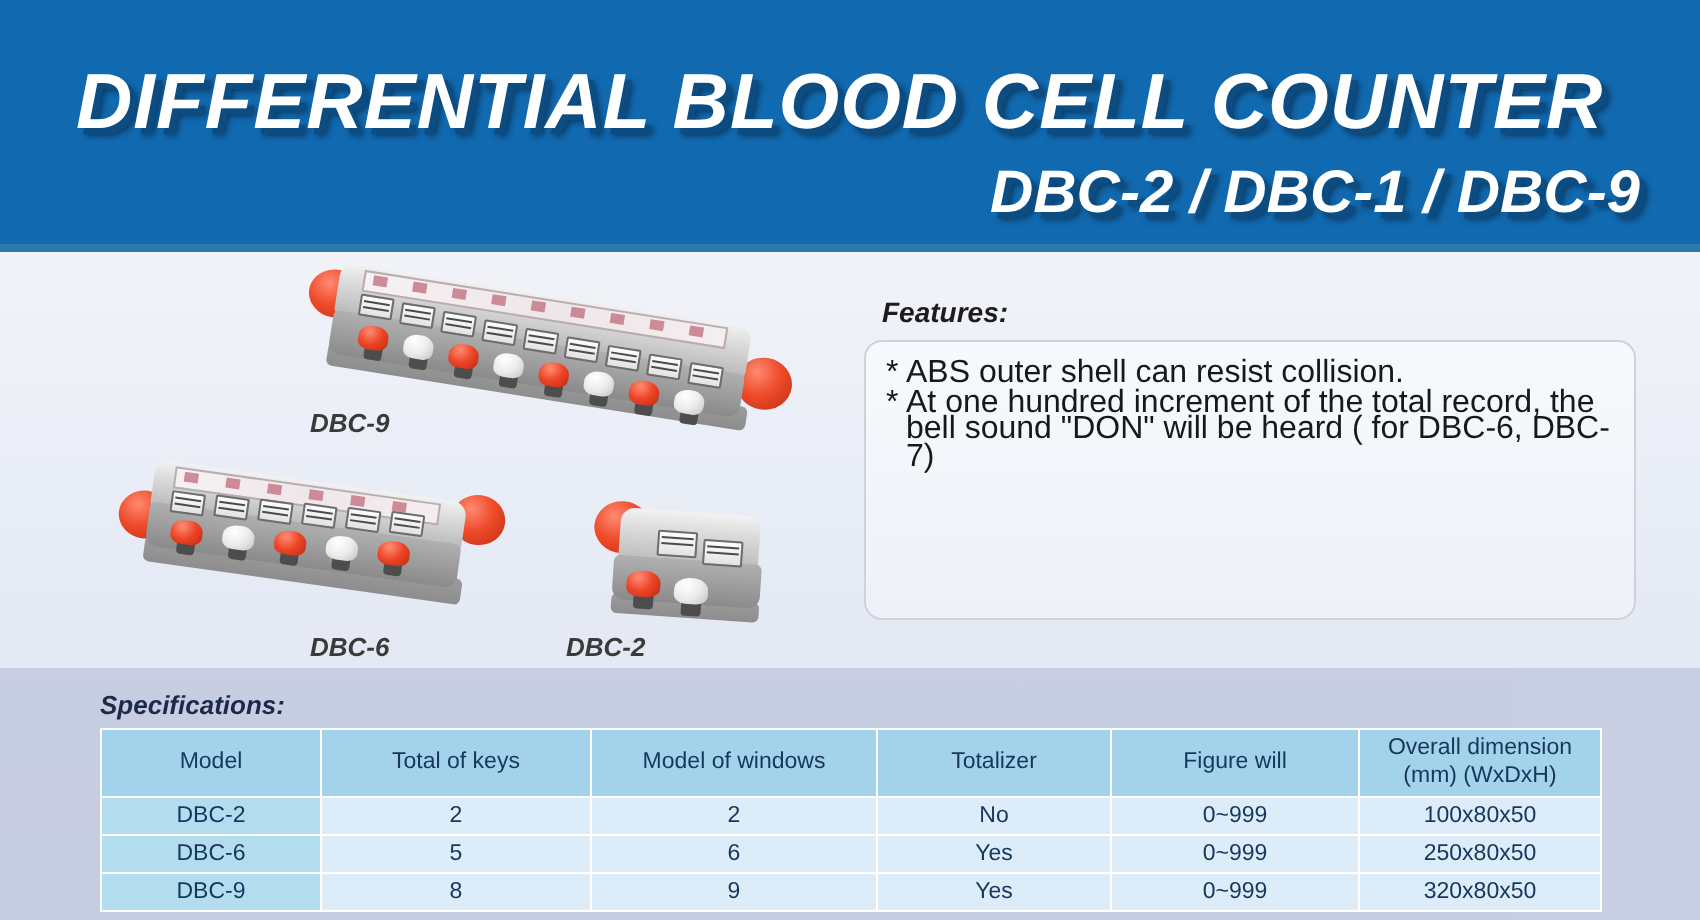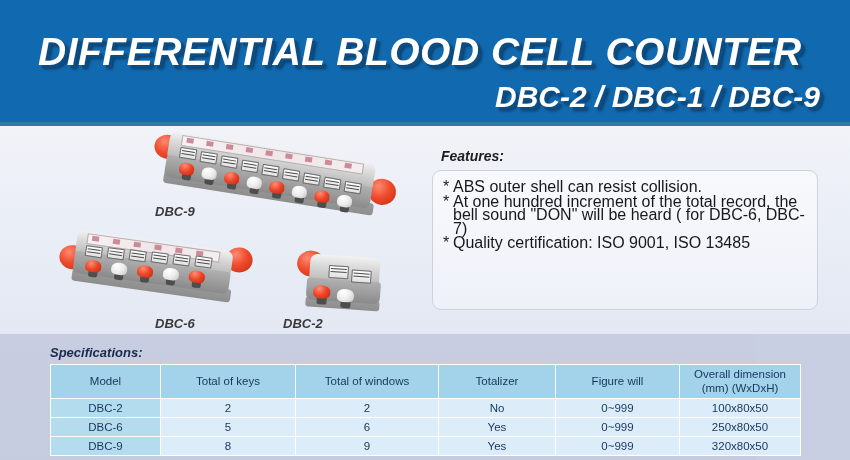--- a/index.html
+++ b/index.html
@@ -386,39 +386,38 @@
       </div>
     </div>
     <div class="prod-label" style="left:283px; top:190px;">DBC-2</div>
 
   </div>
 
   <div class="features-heading">Features:</div>
   <div class="features-box">
     <div class="feature-item">ABS outer shell can resist collision.</div>
     <div class="feature-item">At one hundred increment of the total record, the bell sound "DON" will be heard ( for DBC-6, DBC-7)</div>
-    <div class="feature-item">Quality certification: ISO 9001, ISO 13485</div>
   </div>
 
   <div class="spec-heading">Specifications:</div>
 
   <table class="spec-table">
     <colgroup>
       <col style="width:110px">
       <col style="width:135px">
       <col style="width:143px">
       <col style="width:117px">
       <col style="width:124px">
       <col style="width:121px">
     </colgroup>
     <thead>
       <tr>
         <th>Model</th>
         <th>Total of keys</th>
-        <th>Total of windows</th>
+        <th>Model of windows</th>
         <th>Totalizer</th>
         <th>Figure will</th>
         <th>
           <span>Overall dimension</span><br>
           <span>(mm) (WxDxH)</span>
         </th>
       </tr>
     </thead>
     <tbody>
       <tr>

